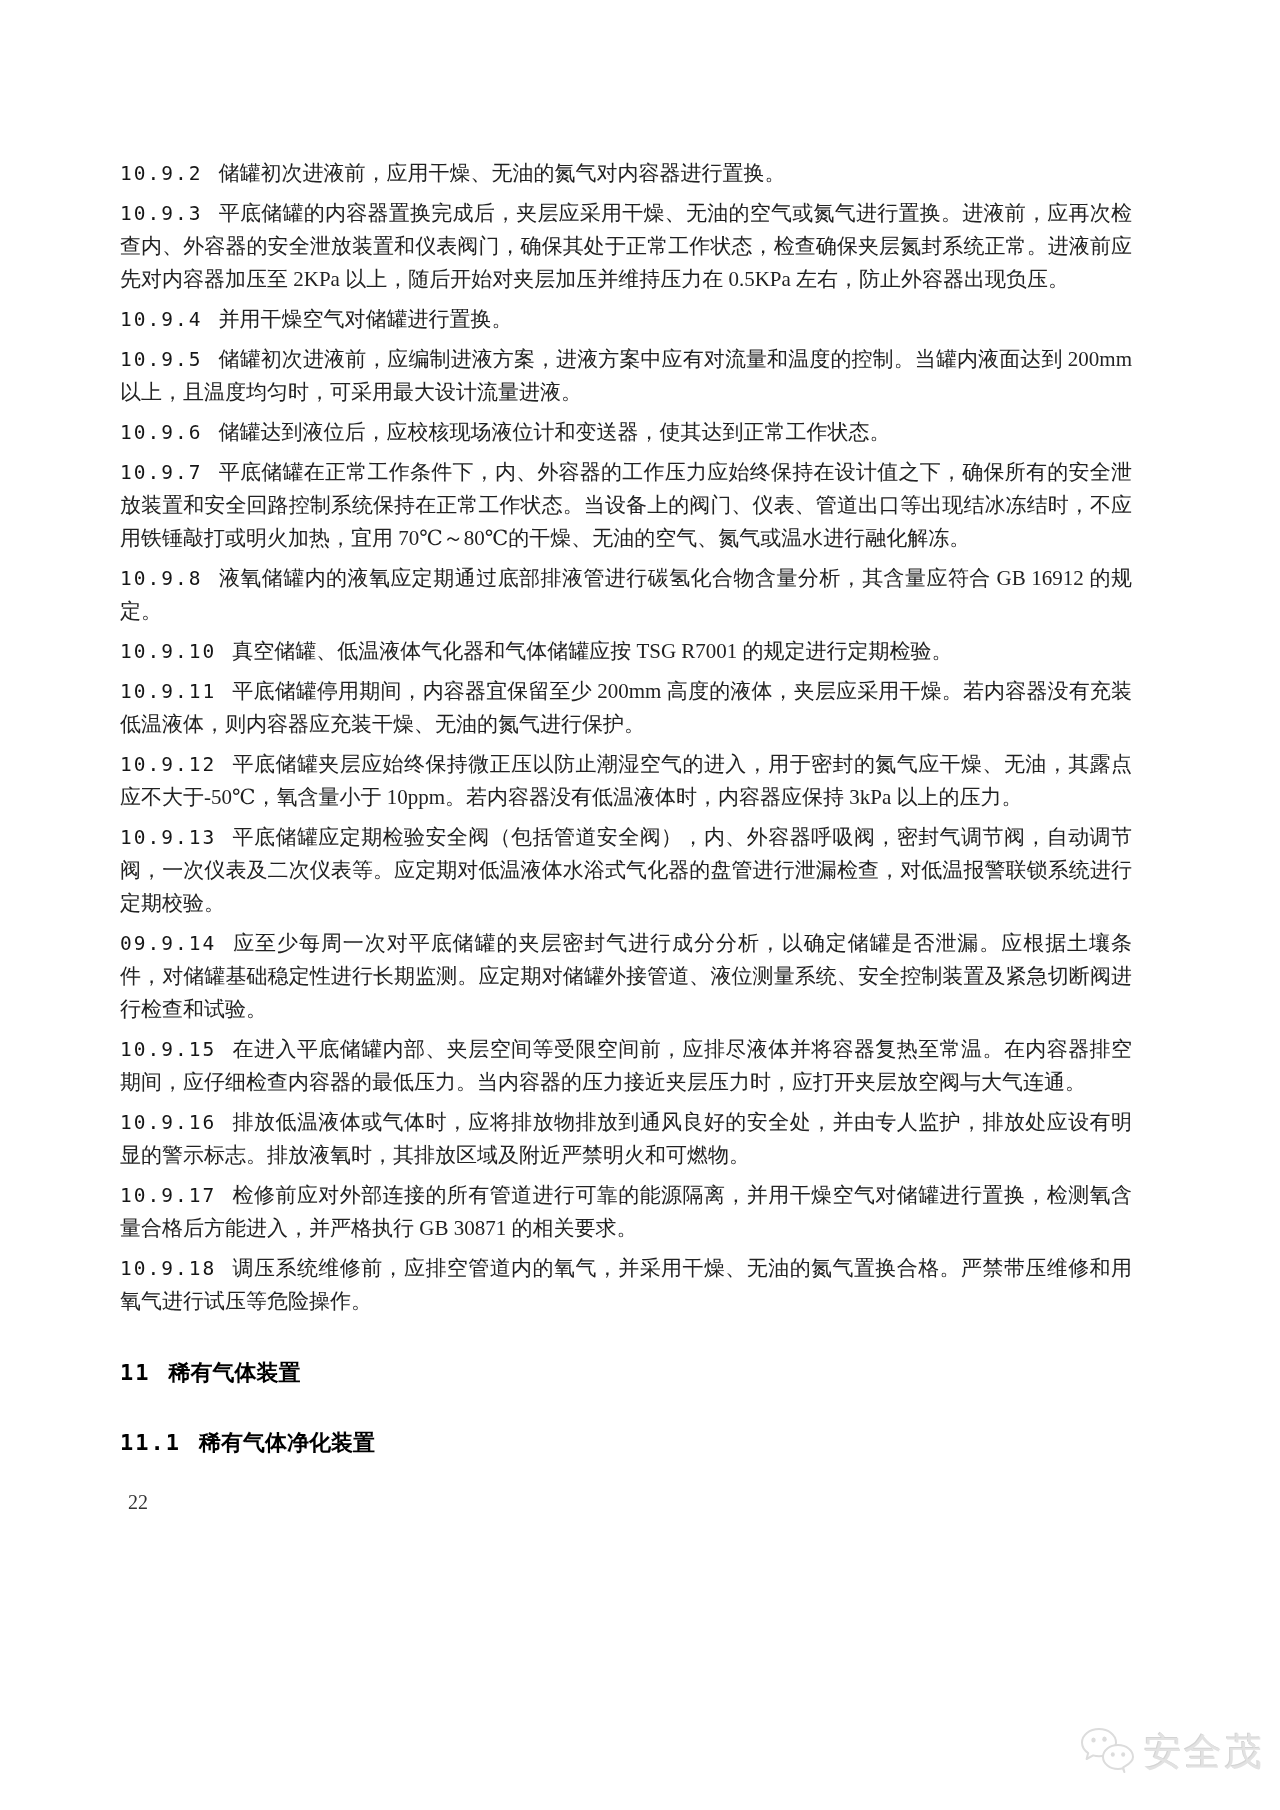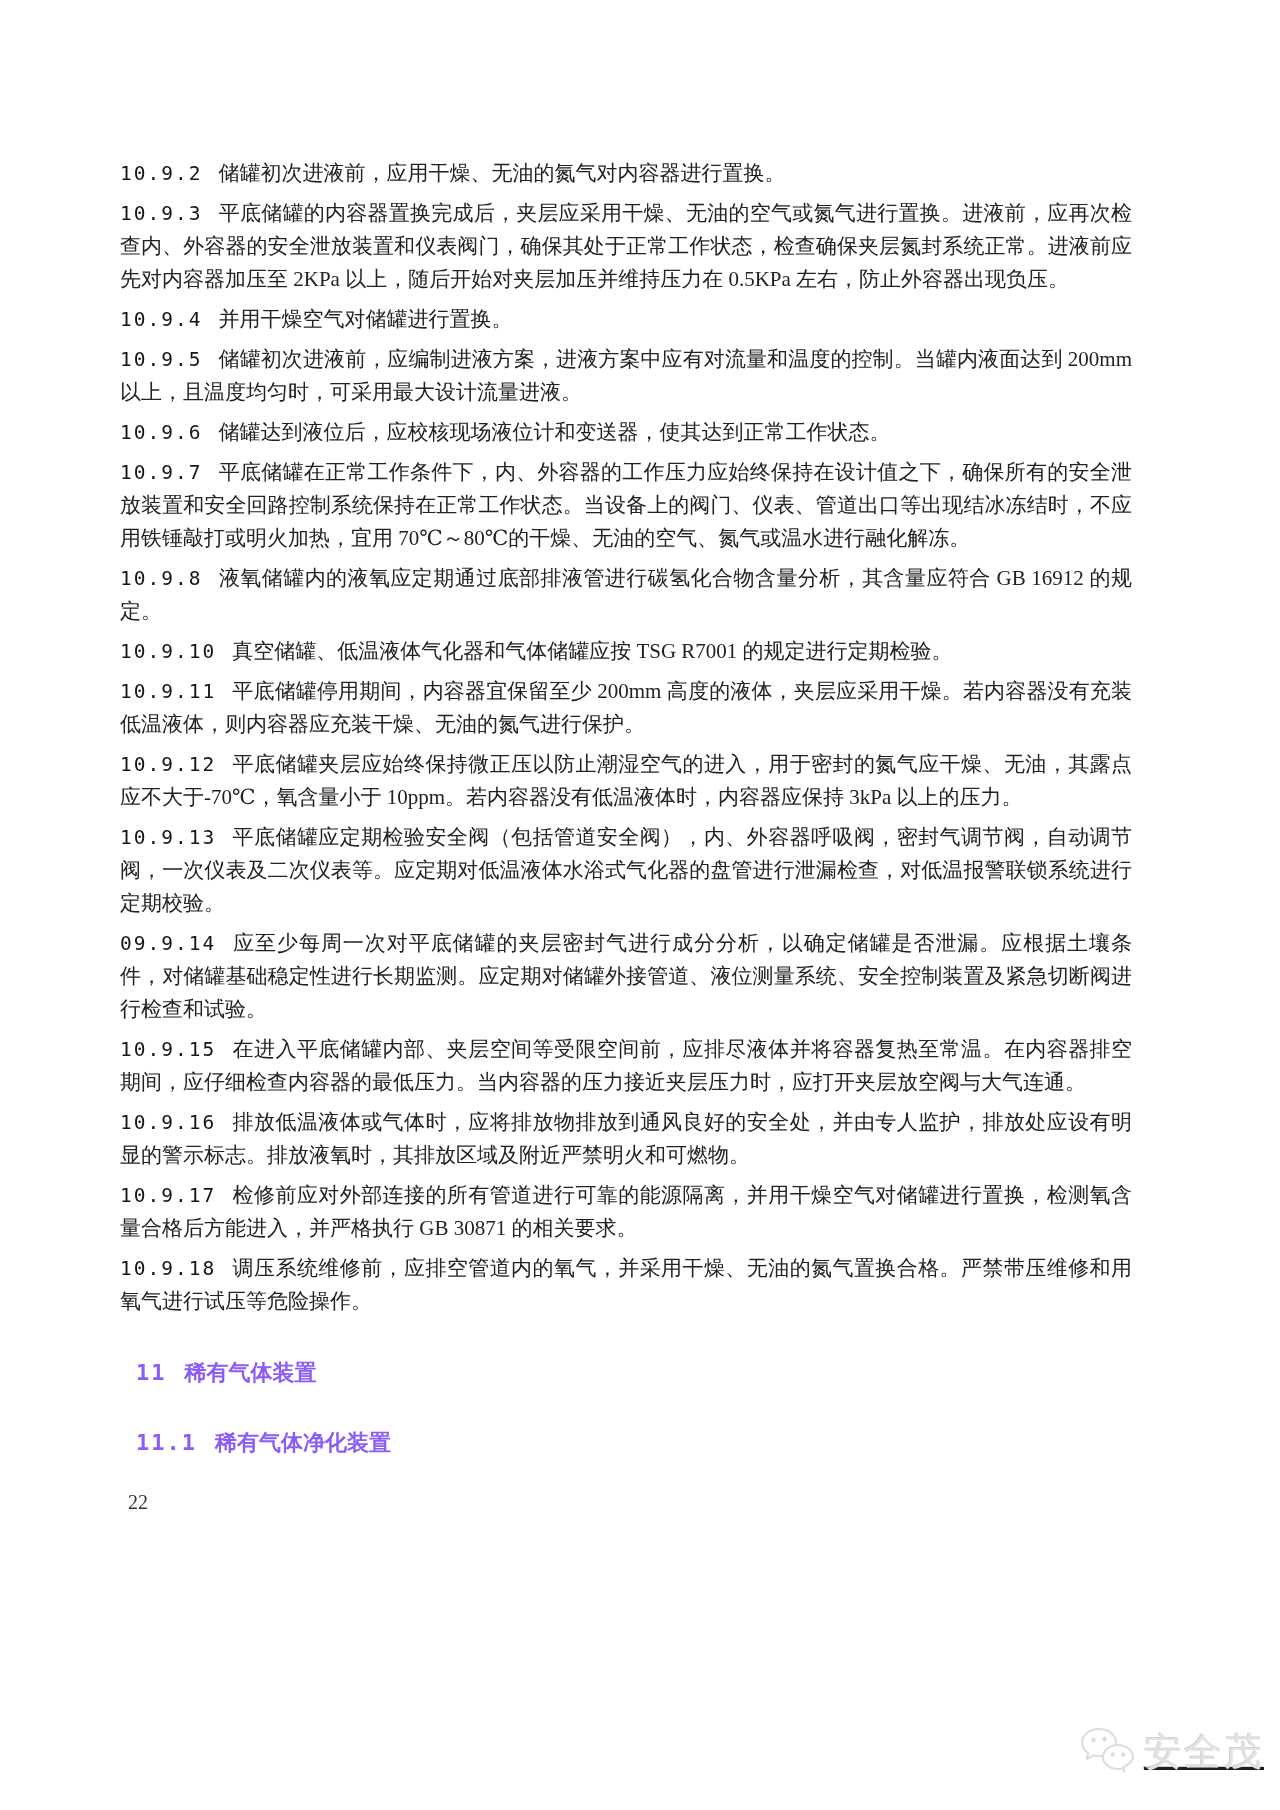--- a/index.html
+++ b/index.html
@@ -44,22 +44,22 @@
     letter-spacing: 2px;
     margin-right: 16px;
     color: #161616;
     white-space: nowrap;
   }
   .section-heading {
     font-family: "Liberation Sans", "DejaVu Sans", sans-serif;
     font-weight: bold;
     font-size: 22px;
     line-height: 26px;
-    color: #8b5cf6;
-    margin: 16px;
+    color: #000000;
+    margin: 0;
   }
   .section-heading .sec-num {
     font-family: "DejaVu Sans Mono", "Liberation Mono", monospace;
     letter-spacing: 2px;
     margin-right: 18px;
     font-weight: bold;
   }
   #section-11   { margin-top: 42px; }
   #section-11-1 { margin-top: 44px; }
   .page-number {
@@ -69,21 +69,20 @@
     color: #333333;
     font-family: "Liberation Serif", "DejaVu Serif", serif;
   }
   .watermark {
     position: absolute;
     left: 1078px;
     top: 1726px;
     display: flex;
     align-items: center;
     user-select: none;
-    text-decoration: underline;
   }
   .watermark-icon { display: block; }
   .watermark-text {
     font-family: "Liberation Sans", "DejaVu Sans", sans-serif;
     font-size: 38px;
     line-height: 48px;
     color: #e2e2e2;
     letter-spacing: 2px;
     margin-left: 6px;
     text-shadow: -1px -1px 0 #d3d3d3, 1px 1px 0 #ffffff;
@@ -98,21 +97,21 @@
   <div>
       <p class="clause"><span class="clause-num">10.9.2</span><span class="clause-text">储罐初次进液前，应用干燥、无油的氮气对内容器进行置换。</span></p>
       <p class="clause"><span class="clause-num">10.9.3</span><span class="clause-text">平底储罐的内容器置换完成后，夹层应采用干燥、无油的空气或氮气进行置换。进液前，应再次检查内、外容器的安全泄放装置和仪表阀门，确保其处于正常工作状态，检查确保夹层氮封系统正常。进液前应先对内容器加压至 2KPa 以上，随后开始对夹层加压并维持压力在 0.5KPa 左右，防止外容器出现负压。</span></p>
       <p class="clause"><span class="clause-num">10.9.4</span><span class="clause-text">并用干燥空气对储罐进行置换。</span></p>
       <p class="clause"><span class="clause-num">10.9.5</span><span class="clause-text">储罐初次进液前，应编制进液方案，进液方案中应有对流量和温度的控制。当罐内液面达到 200mm 以上，且温度均匀时，可采用最大设计流量进液。</span></p>
       <p class="clause"><span class="clause-num">10.9.6</span><span class="clause-text">储罐达到液位后，应校核现场液位计和变送器，使其达到正常工作状态。</span></p>
       <p class="clause"><span class="clause-num">10.9.7</span><span class="clause-text">平底储罐在正常工作条件下，内、外容器的工作压力应始终保持在设计值之下，确保所有的安全泄放装置和安全回路控制系统保持在正常工作状态。当设备上的阀门、仪表、管道出口等出现结冰冻结时，不应用铁锤敲打或明火加热，宜用 70℃～80℃的干燥、无油的空气、氮气或温水进行融化解冻。</span></p>
       <p class="clause"><span class="clause-num">10.9.8</span><span class="clause-text">液氧储罐内的液氧应定期通过底部排液管进行碳氢化合物含量分析，其含量应符合 GB 16912 的规定。</span></p>
       <p class="clause"><span class="clause-num">10.9.10</span><span class="clause-text">真空储罐、低温液体气化器和气体储罐应按 TSG R7001 的规定进行定期检验。</span></p>
       <p class="clause"><span class="clause-num">10.9.11</span><span class="clause-text">平底储罐停用期间，内容器宜保留至少 200mm 高度的液体，夹层应采用干燥。若内容器没有充装低温液体，则内容器应充装干燥、无油的氮气进行保护。</span></p>
-      <p class="clause"><span class="clause-num">10.9.12</span><span class="clause-text">平底储罐夹层应始终保持微正压以防止潮湿空气的进入，用于密封的氮气应干燥、无油，其露点应不大于-70℃，氧含量小于 10ppm。若内容器没有低温液体时，内容器应保持 3kPa 以上的压力。</span></p>
+      <p class="clause"><span class="clause-num">10.9.12</span><span class="clause-text">平底储罐夹层应始终保持微正压以防止潮湿空气的进入，用于密封的氮气应干燥、无油，其露点应不大于-50℃，氧含量小于 10ppm。若内容器没有低温液体时，内容器应保持 3kPa 以上的压力。</span></p>
       <p class="clause"><span class="clause-num">10.9.13</span><span class="clause-text">平底储罐应定期检验安全阀（包括管道安全阀），内、外容器呼吸阀，密封气调节阀，自动调节阀，一次仪表及二次仪表等。应定期对低温液体水浴式气化器的盘管进行泄漏检查，对低温报警联锁系统进行定期校验。</span></p>
       <p class="clause"><span class="clause-num">09.9.14</span><span class="clause-text">应至少每周一次对平底储罐的夹层密封气进行成分分析，以确定储罐是否泄漏。应根据土壤条件，对储罐基础稳定性进行长期监测。应定期对储罐外接管道、液位测量系统、安全控制装置及紧急切断阀进行检查和试验。</span></p>
       <p class="clause"><span class="clause-num">10.9.15</span><span class="clause-text">在进入平底储罐内部、夹层空间等受限空间前，应排尽液体并将容器复热至常温。在内容器排空期间，应仔细检查内容器的最低压力。当内容器的压力接近夹层压力时，应打开夹层放空阀与大气连通。</span></p>
       <p class="clause"><span class="clause-num">10.9.16</span><span class="clause-text">排放低温液体或气体时，应将排放物排放到通风良好的安全处，并由专人监护，排放处应设有明显的警示标志。排放液氧时，其排放区域及附近严禁明火和可燃物。</span></p>
       <p class="clause"><span class="clause-num">10.9.17</span><span class="clause-text">检修前应对外部连接的所有管道进行可靠的能源隔离，并用干燥空气对储罐进行置换，检测氧含量合格后方能进入，并严格执行 GB 30871 的相关要求。</span></p>
       <p class="clause"><span class="clause-num">10.9.18</span><span class="clause-text">调压系统维修前，应排空管道内的氧气，并采用干燥、无油的氮气置换合格。严禁带压维修和用氧气进行试压等危险操作。</span></p>
     </div>
 
   <h2 class="section-heading" id="section-11">
     <span class="sec-num">11</span><span>稀有气体装置</span>

